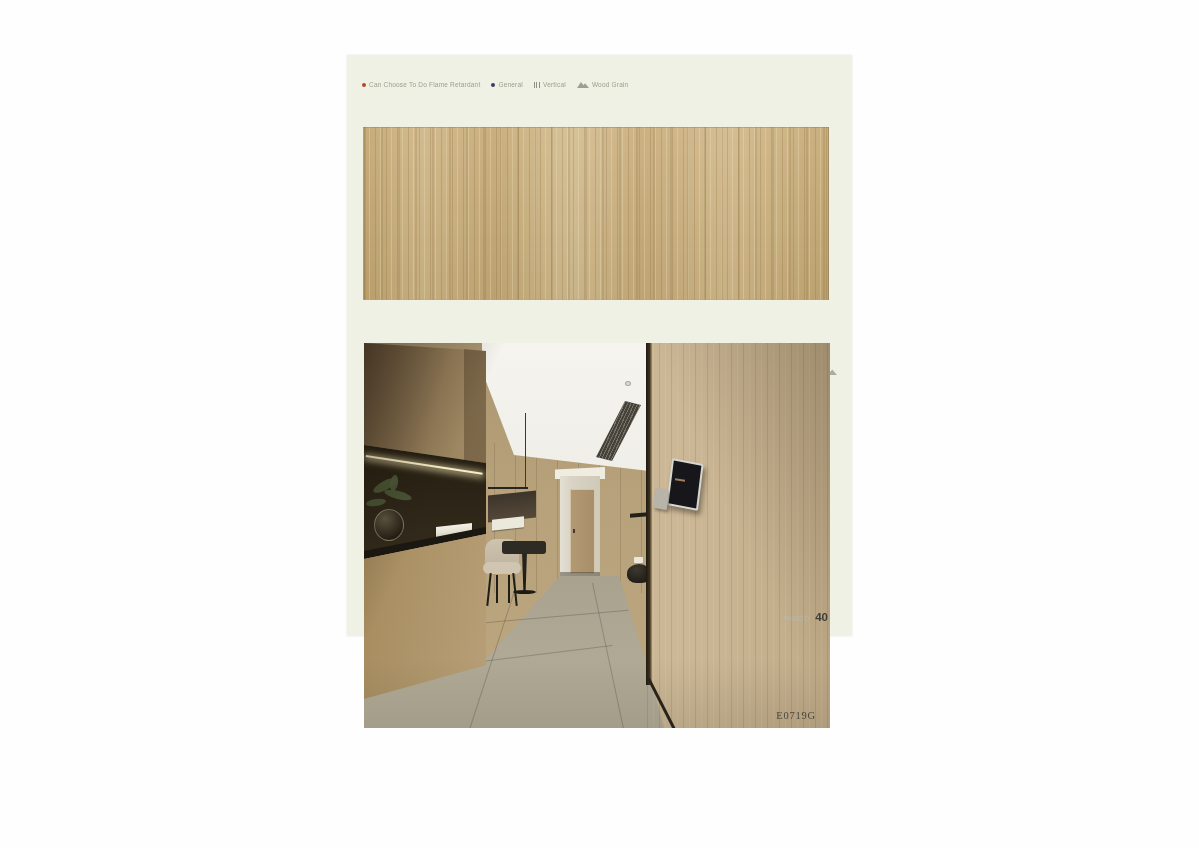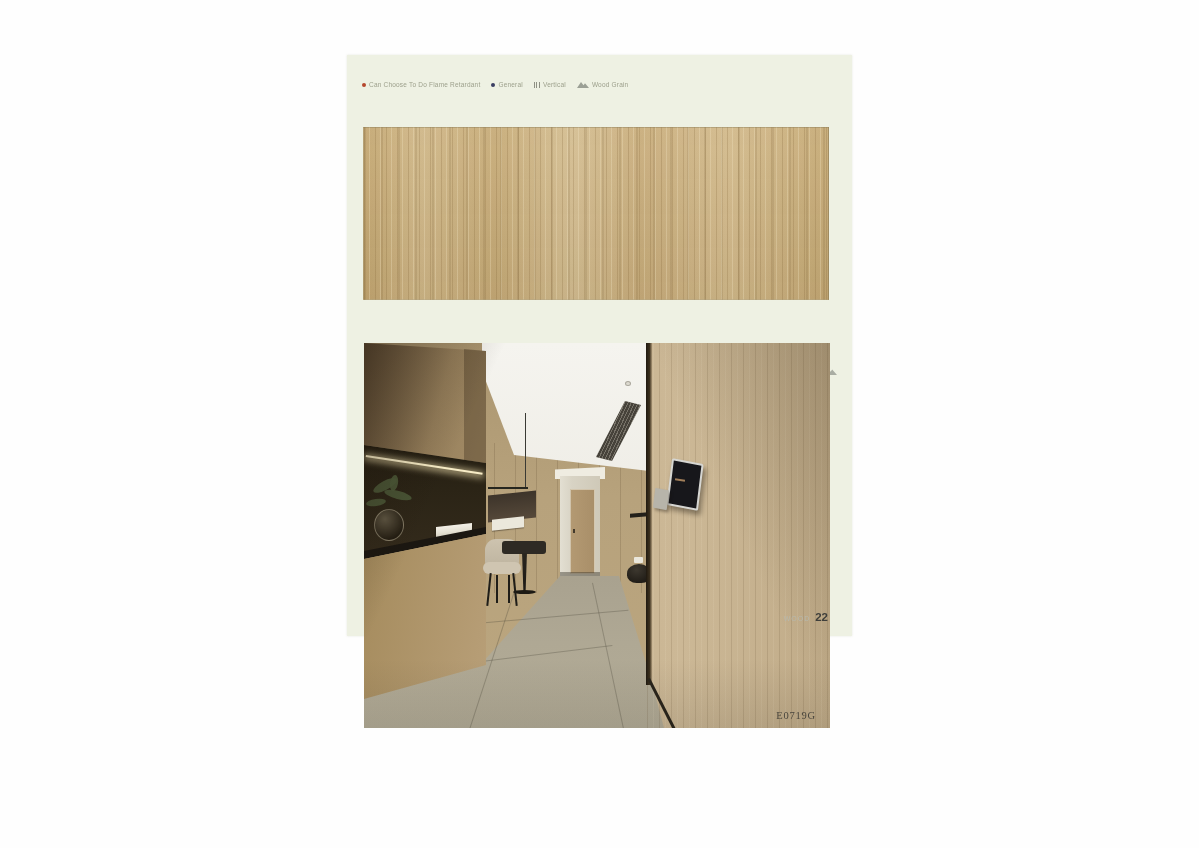--- a/index.html
+++ b/index.html
@@ -270,17 +270,17 @@
       <div class="ph ph-screen"></div>
       <div class="ph ph-screen-glow"></div>
       <div class="ph ph-switch"></div>
 
       <div class="ph ph-vignette"></div>
       <div class="ph ph-label">E0719G</div>
     </div>
 
     <div class="footer">
       <span class="footer-category">WOOD</span>
-      <span class="footer-page">22</span>
+      <span class="footer-page">40</span>
     </div>
 
   </div>
 </div>
 
 </body></html>

